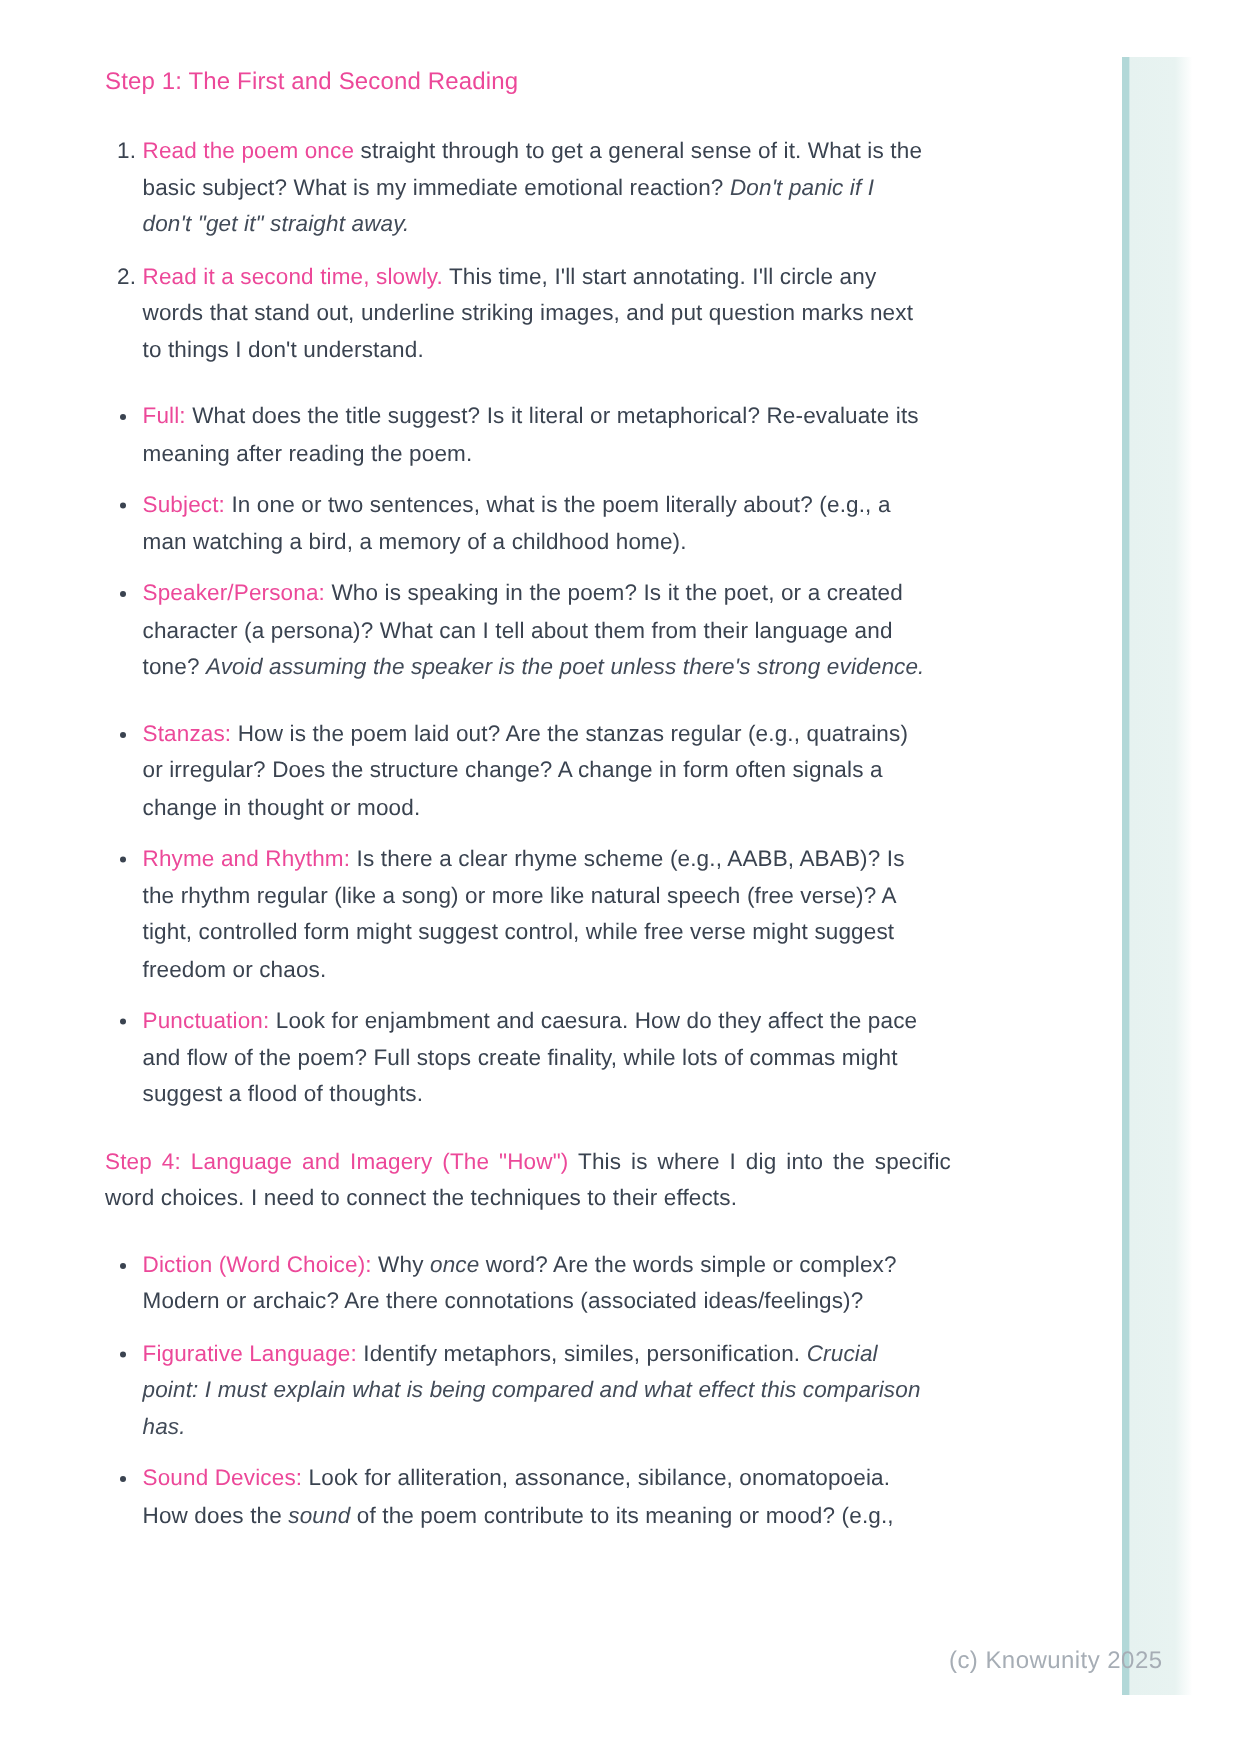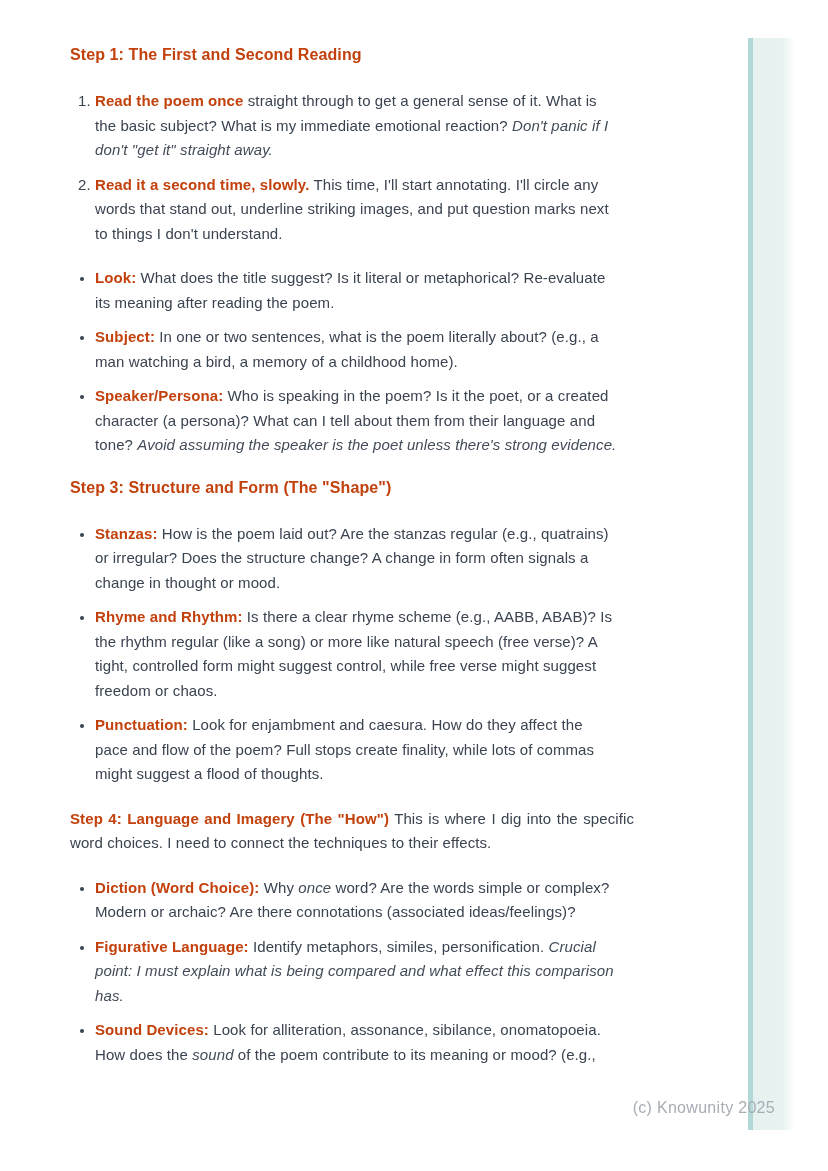--- a/index.html
+++ b/index.html
@@ -29,21 +29,21 @@
     color: #1f2937;
     font-weight: 700;
   }
   p { margin: 0 0 20px 0; }
   p.justify { text-align: justify; }
   ol, ul { margin: 0 17px 20px 0; padding-left: 25px; }
   li { margin-bottom: 10px; padding-left: 0; }
   li::marker { color: #3a4350; }
   ul { list-style-type: disc; }
   ul li::marker { font-size: 13px; }
-  .run-b { font-weight: 700; color: #c2410c; }
+  .run-b { font-weight: 400; color: #ec4899; }
   .run-i { font-style: italic; color: #424b58; }
   .run-n { }
   .accent-bar {
     position: absolute;
     left: 748px;
     top: 38px;
     width: 42px;
     height: 1092px;
     border-left: 5px solid #b2d8d8;
     background: linear-gradient(to right, #e6f2f0 0%, #e8f3f1 72%, rgba(232,243,241,0) 100%);
@@ -65,25 +65,24 @@
 
 <div class="page">
   <div class="accent-bar"></div>
   <main class="content" id="doc-content">
       <h3><span class="run-b">Step 1: The First and Second Reading</span></h3>
       <ol>
         <li><span class="run-b">Read the poem once</span><span class="run-n"> straight through to get a general sense of it. What is the basic subject? What is my immediate emotional reaction? </span><span class="run-i">Don't panic if I don't "get it" straight away.</span></li>
         <li><span class="run-b">Read it a second time, slowly.</span><span class="run-n"> This time, I'll start annotating. I'll circle any words that stand out, underline striking images, and put question marks next to things I don't understand.</span></li>
       </ol>
       <ul>
-        <li><span class="run-b">Look:</span><span class="run-n"> What does the title suggest? Is it literal or metaphorical? Re-evaluate its meaning after reading the poem.</span></li>
+        <li><span class="run-b">Full:</span><span class="run-n"> What does the title suggest? Is it literal or metaphorical? Re-evaluate its meaning after reading the poem.</span></li>
         <li><span class="run-b">Subject:</span><span class="run-n"> In one or two sentences, what is the poem literally about? (e.g., a man watching a bird, a memory of a childhood home).</span></li>
         <li><span class="run-b">Speaker/Persona:</span><span class="run-n"> Who is speaking in the poem? Is it the poet, or a created character (a persona)? What can I tell about them from their language and tone? </span><span class="run-i">Avoid assuming the speaker is the poet unless there's strong evidence.</span></li>
       </ul>
-      <h3><span class="run-b">Step 3: Structure and Form (The "Shape")</span></h3>
       <ul>
         <li><span class="run-b">Stanzas:</span><span class="run-n"> How is the poem laid out? Are the stanzas regular (e.g., quatrains) or irregular? Does the structure change? A change in form often signals a change in thought or mood.</span></li>
         <li><span class="run-b">Rhyme and Rhythm:</span><span class="run-n"> Is there a clear rhyme scheme (e.g., AABB, ABAB)? Is the rhythm regular (like a song) or more like natural speech (free verse)? A tight, controlled form might suggest control, while free verse might suggest freedom or chaos.</span></li>
         <li><span class="run-b">Punctuation:</span><span class="run-n"> Look for enjambment and caesura. How do they affect the pace and flow of the poem? Full stops create finality, while lots of commas might suggest a flood of thoughts.</span></li>
       </ul>
       <p class="justify"><span class="run-b">Step 4: Language and Imagery (The "How")</span><span class="run-n"> This is where I dig into the specific word choices. I need to connect the techniques to their effects.</span></p>
       <ul>
         <li><span class="run-b">Diction (Word Choice):</span><span class="run-n"> Why </span><span class="run-i">once</span><span class="run-n"> word? Are the words simple or complex? Modern or archaic? Are there connotations (associated ideas/feelings)?</span></li>
         <li><span class="run-b">Figurative Language:</span><span class="run-n"> Identify metaphors, similes, personification. </span><span class="run-i">Crucial point: I must explain what is being compared and what effect this comparison has.</span></li>
         <li><span class="run-b">Sound Devices:</span><span class="run-n"> Look for alliteration, assonance, sibilance, onomatopoeia. How does the </span><span class="run-i">sound</span><span class="run-n"> of the poem contribute to its meaning or mood? (e.g.,</span></li>

